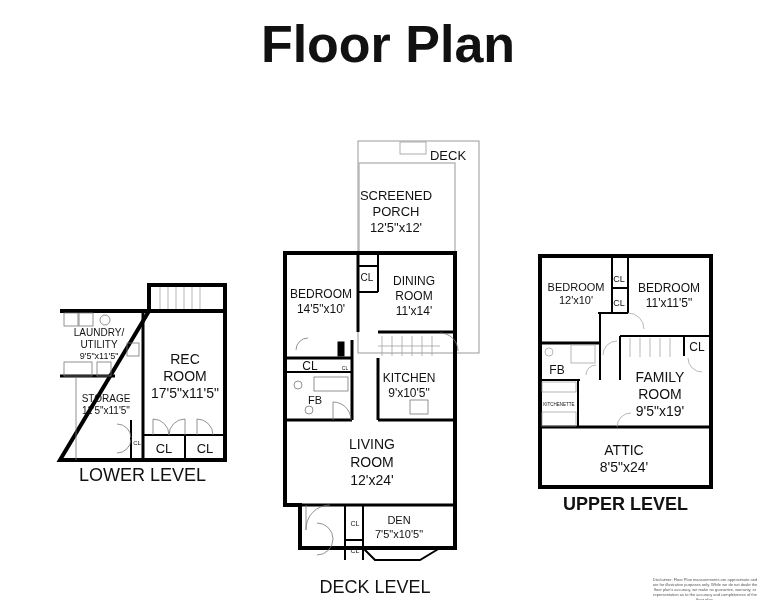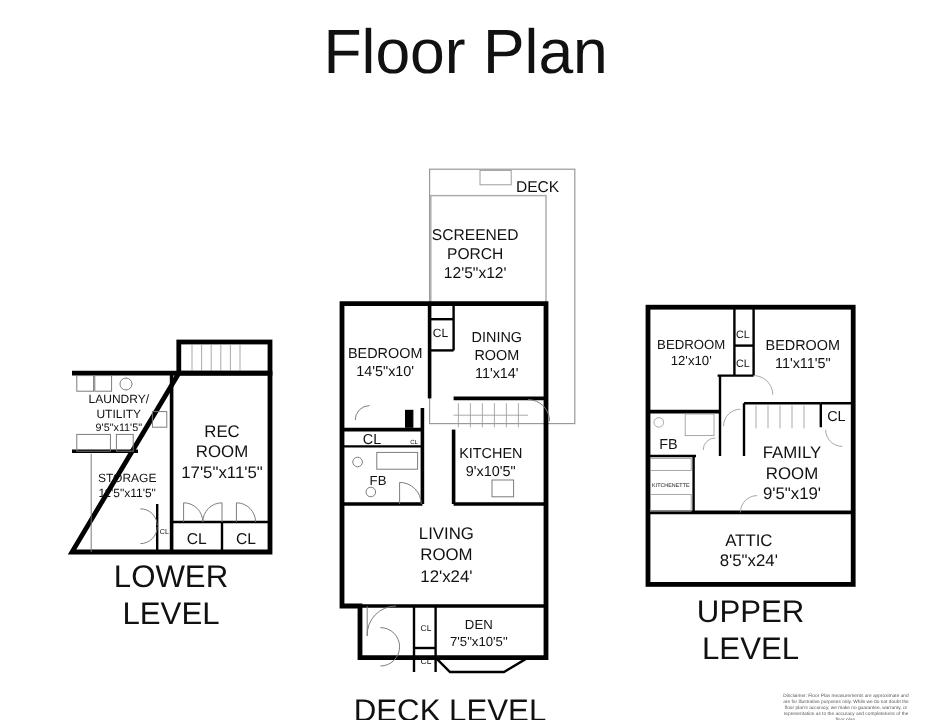--- a/index.html
+++ b/index.html
@@ -1,20 +1,20 @@
 <!DOCTYPE html>
 <html><head>
 <meta charset="utf-8">
 <style>
   html, body { margin:0; padding:0; background:#ffffff; }
   body { width:776px; height:600px; position:relative; overflow:hidden; font-family:"Liberation Sans", sans-serif; color:#111; }
-  .title { position:absolute; left:0; width:776px; top:14px; text-align:center; font-size:52px; font-weight:normal; letter-spacing:0px; }
+  .title { position:absolute; left:0; width:776px; top:14px; text-align:center; font-size:52px; font-weight:bold; letter-spacing:0px; }
   svg { position:absolute; left:0; top:0; }
   .lbl { font-family:"Liberation Sans", sans-serif; fill:#111; text-anchor:middle; }
-  .level { position:absolute; font-size:26px; text-align:center; }
+  .level { position:absolute; font-size:18px; text-align:center; }
   .listing { position:absolute; left:6px; top:599px; font-size:16px; }
   .disclaimer { position:absolute; left:650px; top:577px; width:110px; font-size:4px; line-height:5px; color:#555; text-align:center; }
 </style>
 </head>
 <body>
 
 <div class="title">Floor Plan</div>
 
 <svg width="776" height="600" viewBox="0 0 776 600">
 
@@ -186,16 +186,16 @@
   <text class="lbl" x="559" y="406" font-size="4.5">KITCHENETTE</text>
   <text class="lbl" x="660" y="382" font-size="14">FAMILY</text>
   <text class="lbl" x="660" y="399" font-size="14">ROOM</text>
   <text class="lbl" x="660" y="416" font-size="14">9'5"x19'</text>
   <text class="lbl" x="624" y="455" font-size="14">ATTIC</text>
   <text class="lbl" x="624" y="472" font-size="14">8'5"x24'</text>
 </svg>
 
 <div class="level" style="left:60px; width:165px; top:465px;">LOWER LEVEL</div>
 <div class="level" style="left:290px; width:170px; top:577px;">DECK LEVEL</div>
-<div class="level" style="left:540px; width:171px; top:494px;">UPPER LEVEL</div>
+<div class="level" style="left:540px; width:171px; top:494px;font-weight:bold;">UPPER LEVEL</div>
 
 <div class="listing">5425861</div>
 <div class="disclaimer">Disclaimer: Floor Plan measurements are approximate and are for illustrative purposes only. While we do not doubt the floor plan's accuracy, we make no guarantee, warranty, or representation as to the accuracy and completeness of the floor plan.</div>
 
 </body></html>

